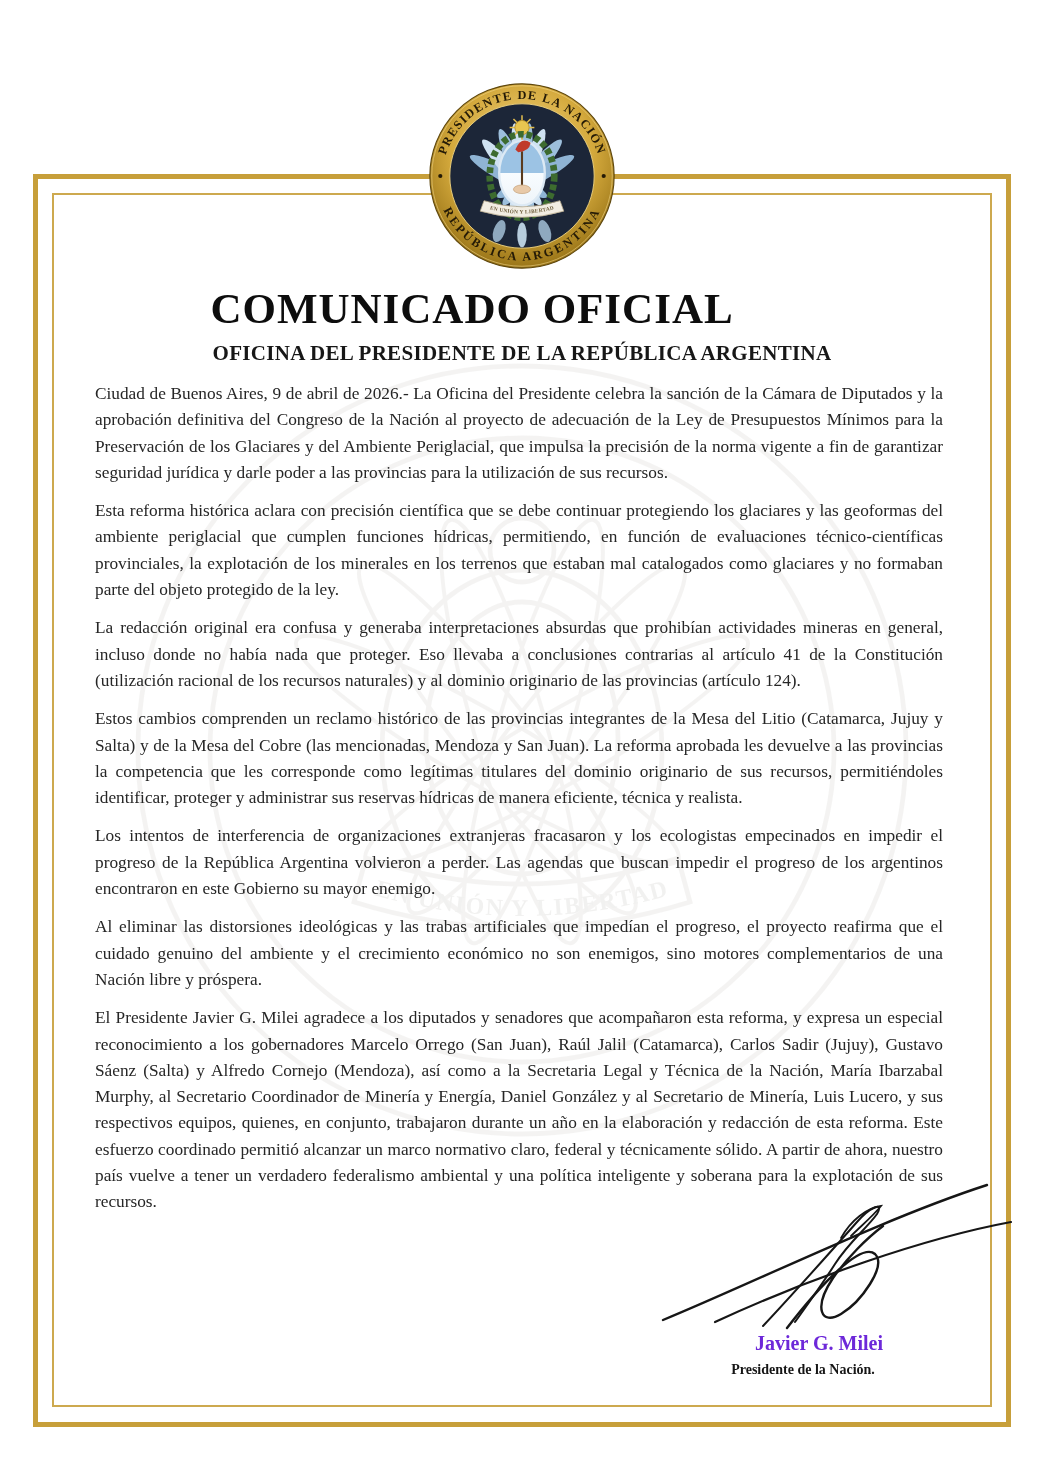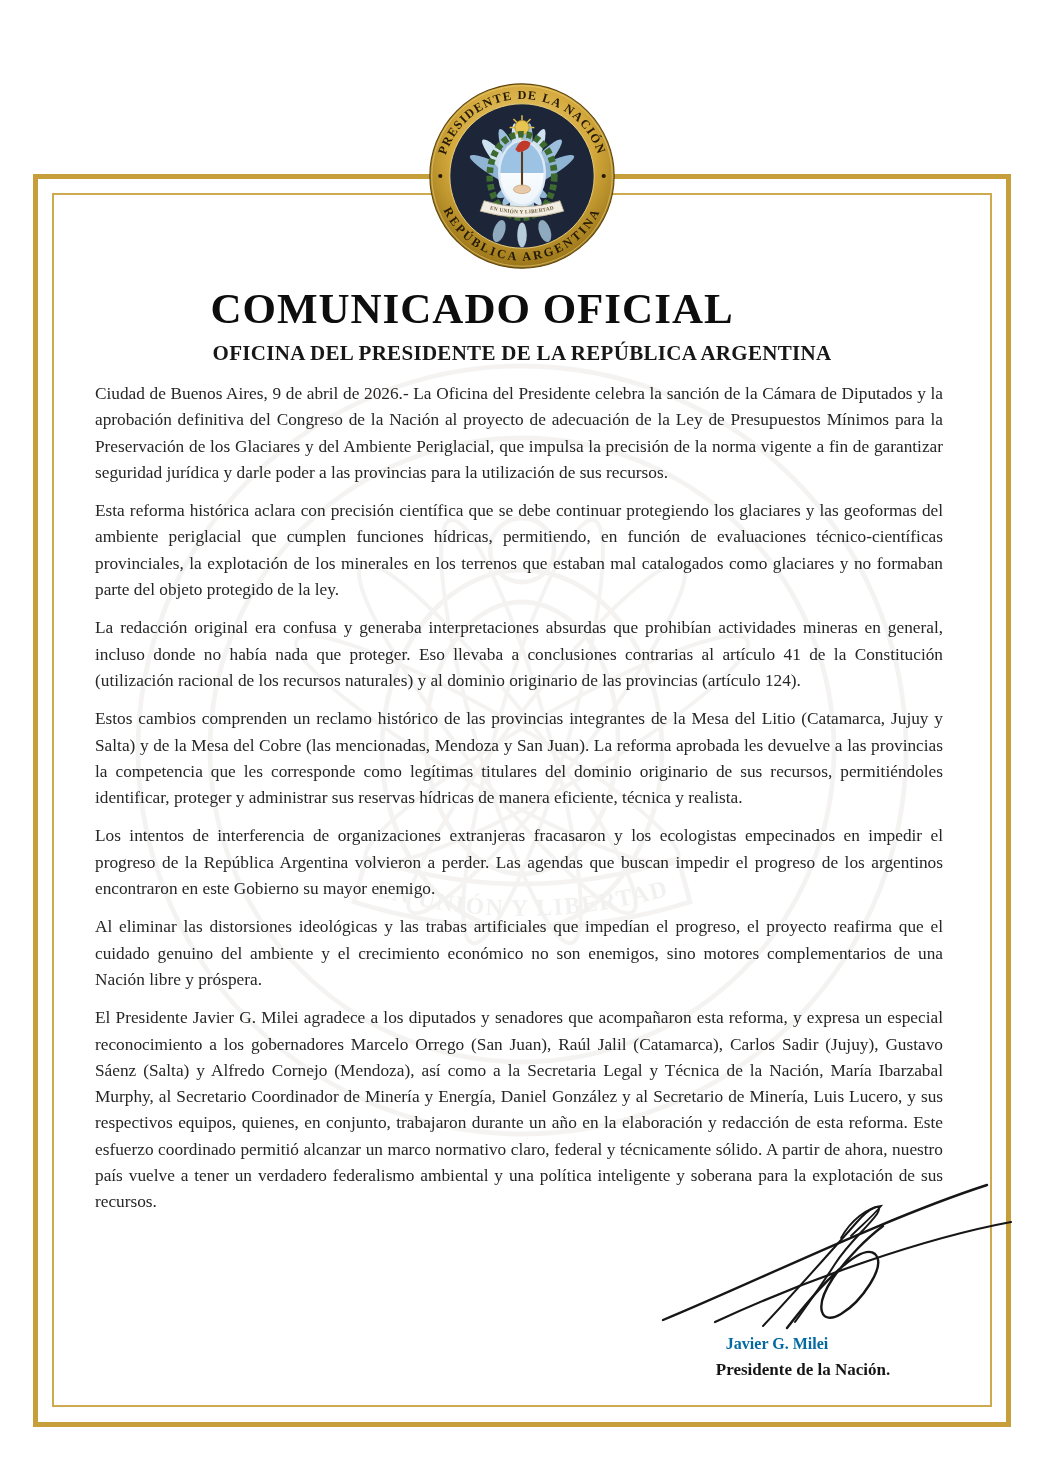--- a/index.html
+++ b/index.html
@@ -41,26 +41,26 @@
   .body-text{
     position:absolute;left:95px;top:381px;width:856px;z-index:4;
     font-size:17.3px;line-height:26.3px;text-align:justify;color:#262626;
   }
   .body-text p{margin:0 8px 12px 0;}
   
   .sig-scribble{
     position:absolute;left:645px;top:1180px;width:370px;height:150px;z-index:4;
   }
   .sig-name{
-    position:absolute;left:662px;top:1330px;width:230px;text-align:center;
-    font-size:16px;line-height:27px;font-weight:700;color:#0369a1;z-index:5;
+    position:absolute;left:704px;top:1330px;width:230px;text-align:center;
+    font-size:20px;line-height:27px;font-weight:700;color:#6d28d9;z-index:5;
   }
   .sig-role{
     position:absolute;left:688px;top:1357px;width:230px;text-align:center;
-    font-size:17px;line-height:26px;font-weight:700;color:#151515;z-index:5;
+    font-size:14px;line-height:26px;font-weight:700;color:#151515;z-index:5;
   }
   .seal-arc-text{font-family:"Liberation Serif", serif;font-weight:700;fill:#241a06;}
   .banner-text{font-family:"Liberation Serif", serif;font-weight:700;fill:#6b5b3a;}
   .wm-banner-text{font-family:"Liberation Serif", serif;font-weight:700;fill:#4a4436;}
 </style>
 </head>
 <body>
 
 <div class="page">
 

